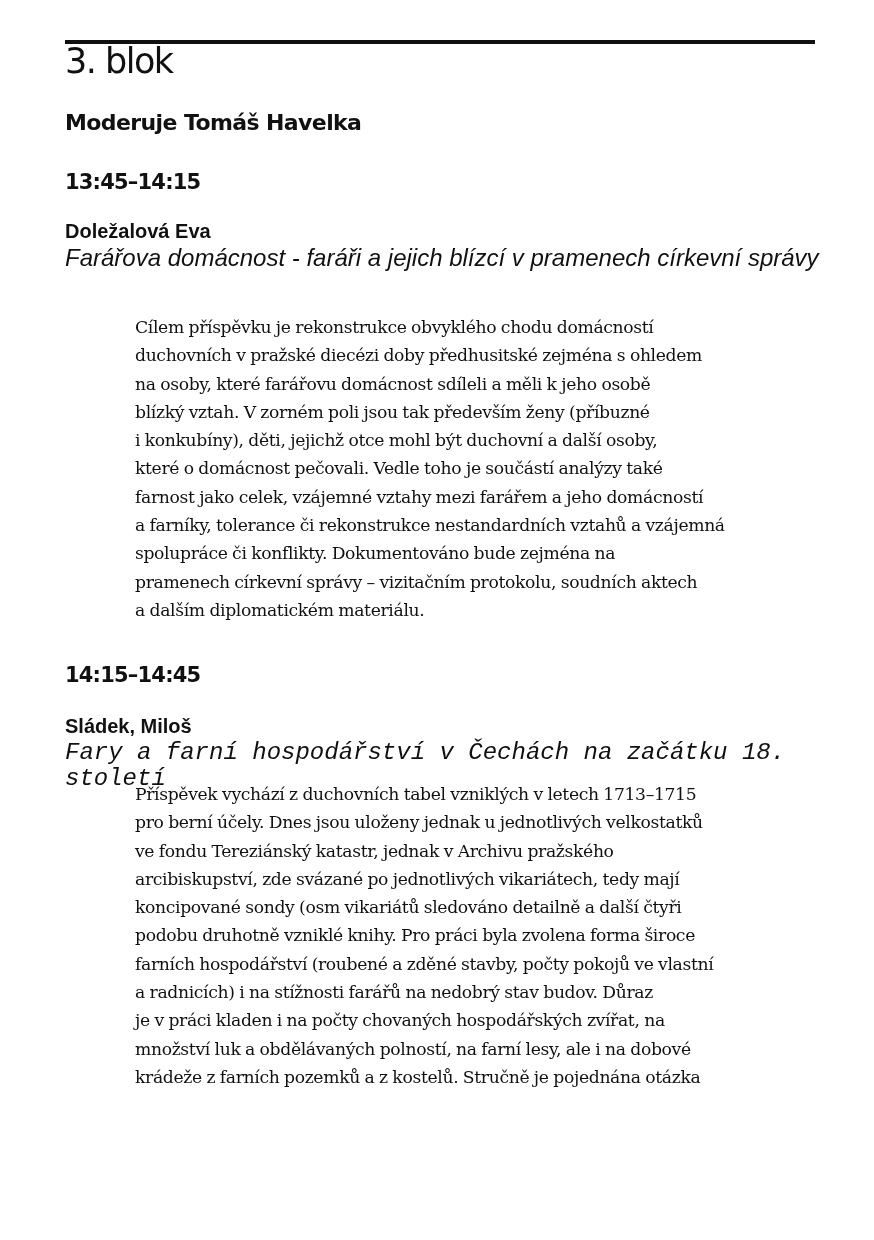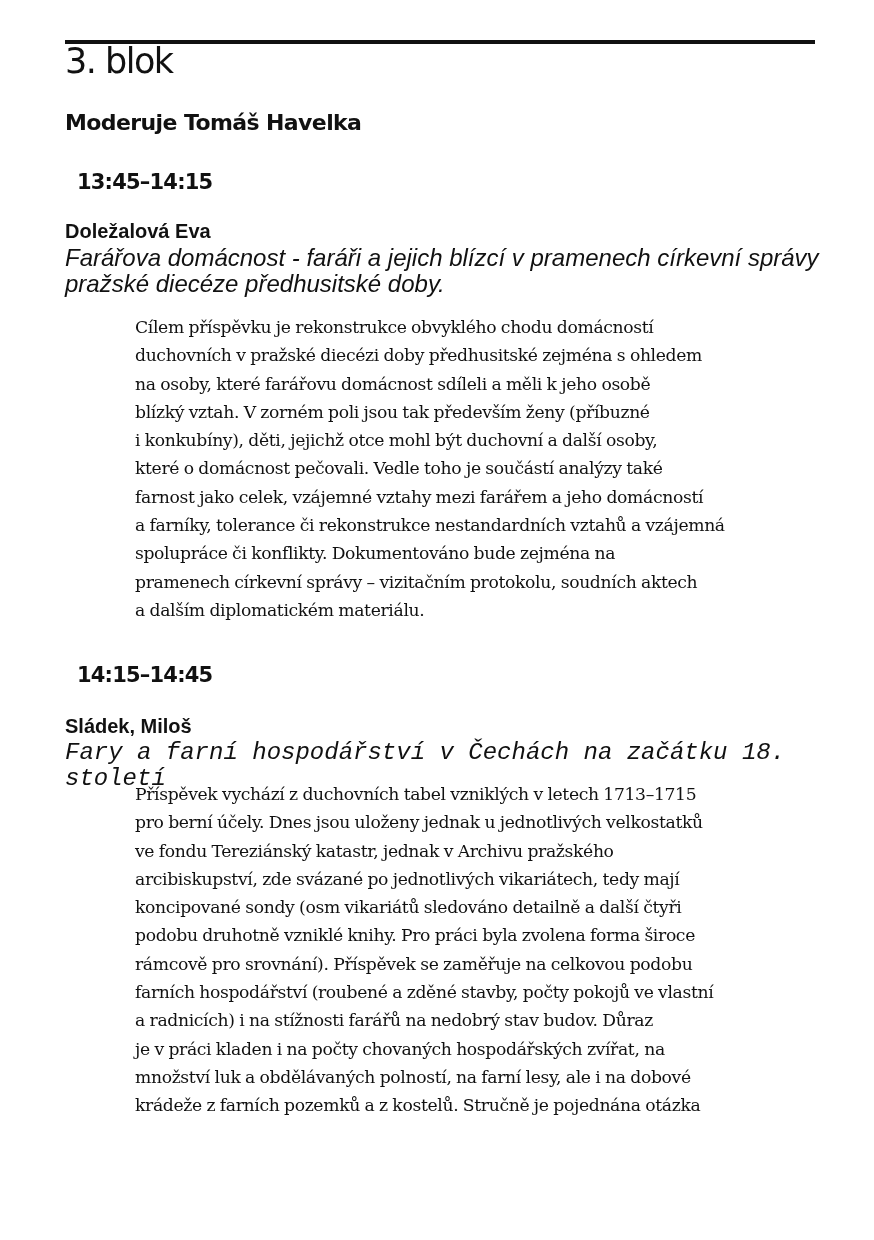--- a/index.html
+++ b/index.html
@@ -44,21 +44,21 @@
       left: 0;
       top: 107px;
       font-family: "DejaVu Sans", sans-serif;
       font-size: 22px;
       letter-spacing: -0.6px;
       line-height: 32px;
       margin: 0;
     }
     .time {
       position: absolute;
-      left: 12px;
+      left: 0;
       font-family: "DejaVu Sans", sans-serif;
       font-size: 21px;
       letter-spacing: -0.8px;
       line-height: 30px;
       margin: 0;
     }
     .author {
       position: absolute;
       left: 0;
       font-family: "Liberation Sans", sans-serif;
@@ -100,21 +100,20 @@
   <div class="rule"></div>
 
   <h1 class="block-title">3. blok</h1>
   <h2 class="moderator">Moderuje Tomáš Havelka</h2>
 
   <div>
     <h3 class="time" style="top:167px;">13:45–14:15</h3>
     <div class="author" style="top:218px;">Doležalová Eva</div>
     <div class="talk-title" style="top:245px;">
       <div>Farářova domácnost - faráři a jejich blízcí v pramenech církevní správy</div>
-      <div>pražské diecéze předhusitské doby.</div>
     </div>
     <div class="abstract" style="top:313px;">
       <span class="ln">Cílem příspěvku je rekonstrukce obvyklého chodu domácností</span>
       <span class="ln">duchovních v pražské diecézi doby předhusitské zejména s ohledem</span>
       <span class="ln">na osoby, které farářovu domácnost sdíleli a měli k jeho osobě</span>
       <span class="ln">blízký vztah. V zorném poli jsou tak především ženy (příbuzné</span>
       <span class="ln">i konkubíny), děti, jejichž otce mohl být duchovní a další osoby,</span>
       <span class="ln">které o domácnost pečovali. Vedle toho je součástí analýzy také</span>
       <span class="ln">farnost jako celek, vzájemné vztahy mezi farářem a jeho domácností</span>
       <span class="ln">a farníky, tolerance či rekonstrukce nestandardních vztahů a vzájemná</span>
@@ -130,21 +129,20 @@
     <div class="talk-title" style="top:740px;font-family:Liberation Mono, monospace;">
       <div>Fary a farní hospodářství v Čechách na začátku 18. století</div>
     </div>
     <div class="abstract" style="top:780px;">
       <span class="ln">Příspěvek vychází z duchovních tabel vzniklých v letech 1713–1715</span>
       <span class="ln">pro berní účely. Dnes jsou uloženy jednak u jednotlivých velkostatků</span>
       <span class="ln">ve fondu Tereziánský katastr, jednak v Archivu pražského</span>
       <span class="ln">arcibiskupství, zde svázané po jednotlivých vikariátech, tedy mají</span>
       <span class="ln">koncipované sondy (osm vikariátů sledováno detailně a další čtyři</span>
       <span class="ln">podobu druhotně vzniklé knihy. Pro práci byla zvolena forma široce</span>
-      <span class="ln">rámcově pro srovnání). Příspěvek se zaměřuje na celkovou podobu</span>
       <span class="ln">farních hospodářství (roubené a zděné stavby, počty pokojů ve vlastní</span>
       <span class="ln">a radnicích) i na stížnosti farářů na nedobrý stav budov. Důraz</span>
       <span class="ln">je v práci kladen i na počty chovaných hospodářských zvířat, na</span>
       <span class="ln">množství luk a obdělávaných polností, na farní lesy, ale i na dobové</span>
       <span class="ln">krádeže z farních pozemků a z kostelů. Stručně je pojednána otázka</span>
     </div>
   </div>
 </div>
 
 </body></html>

